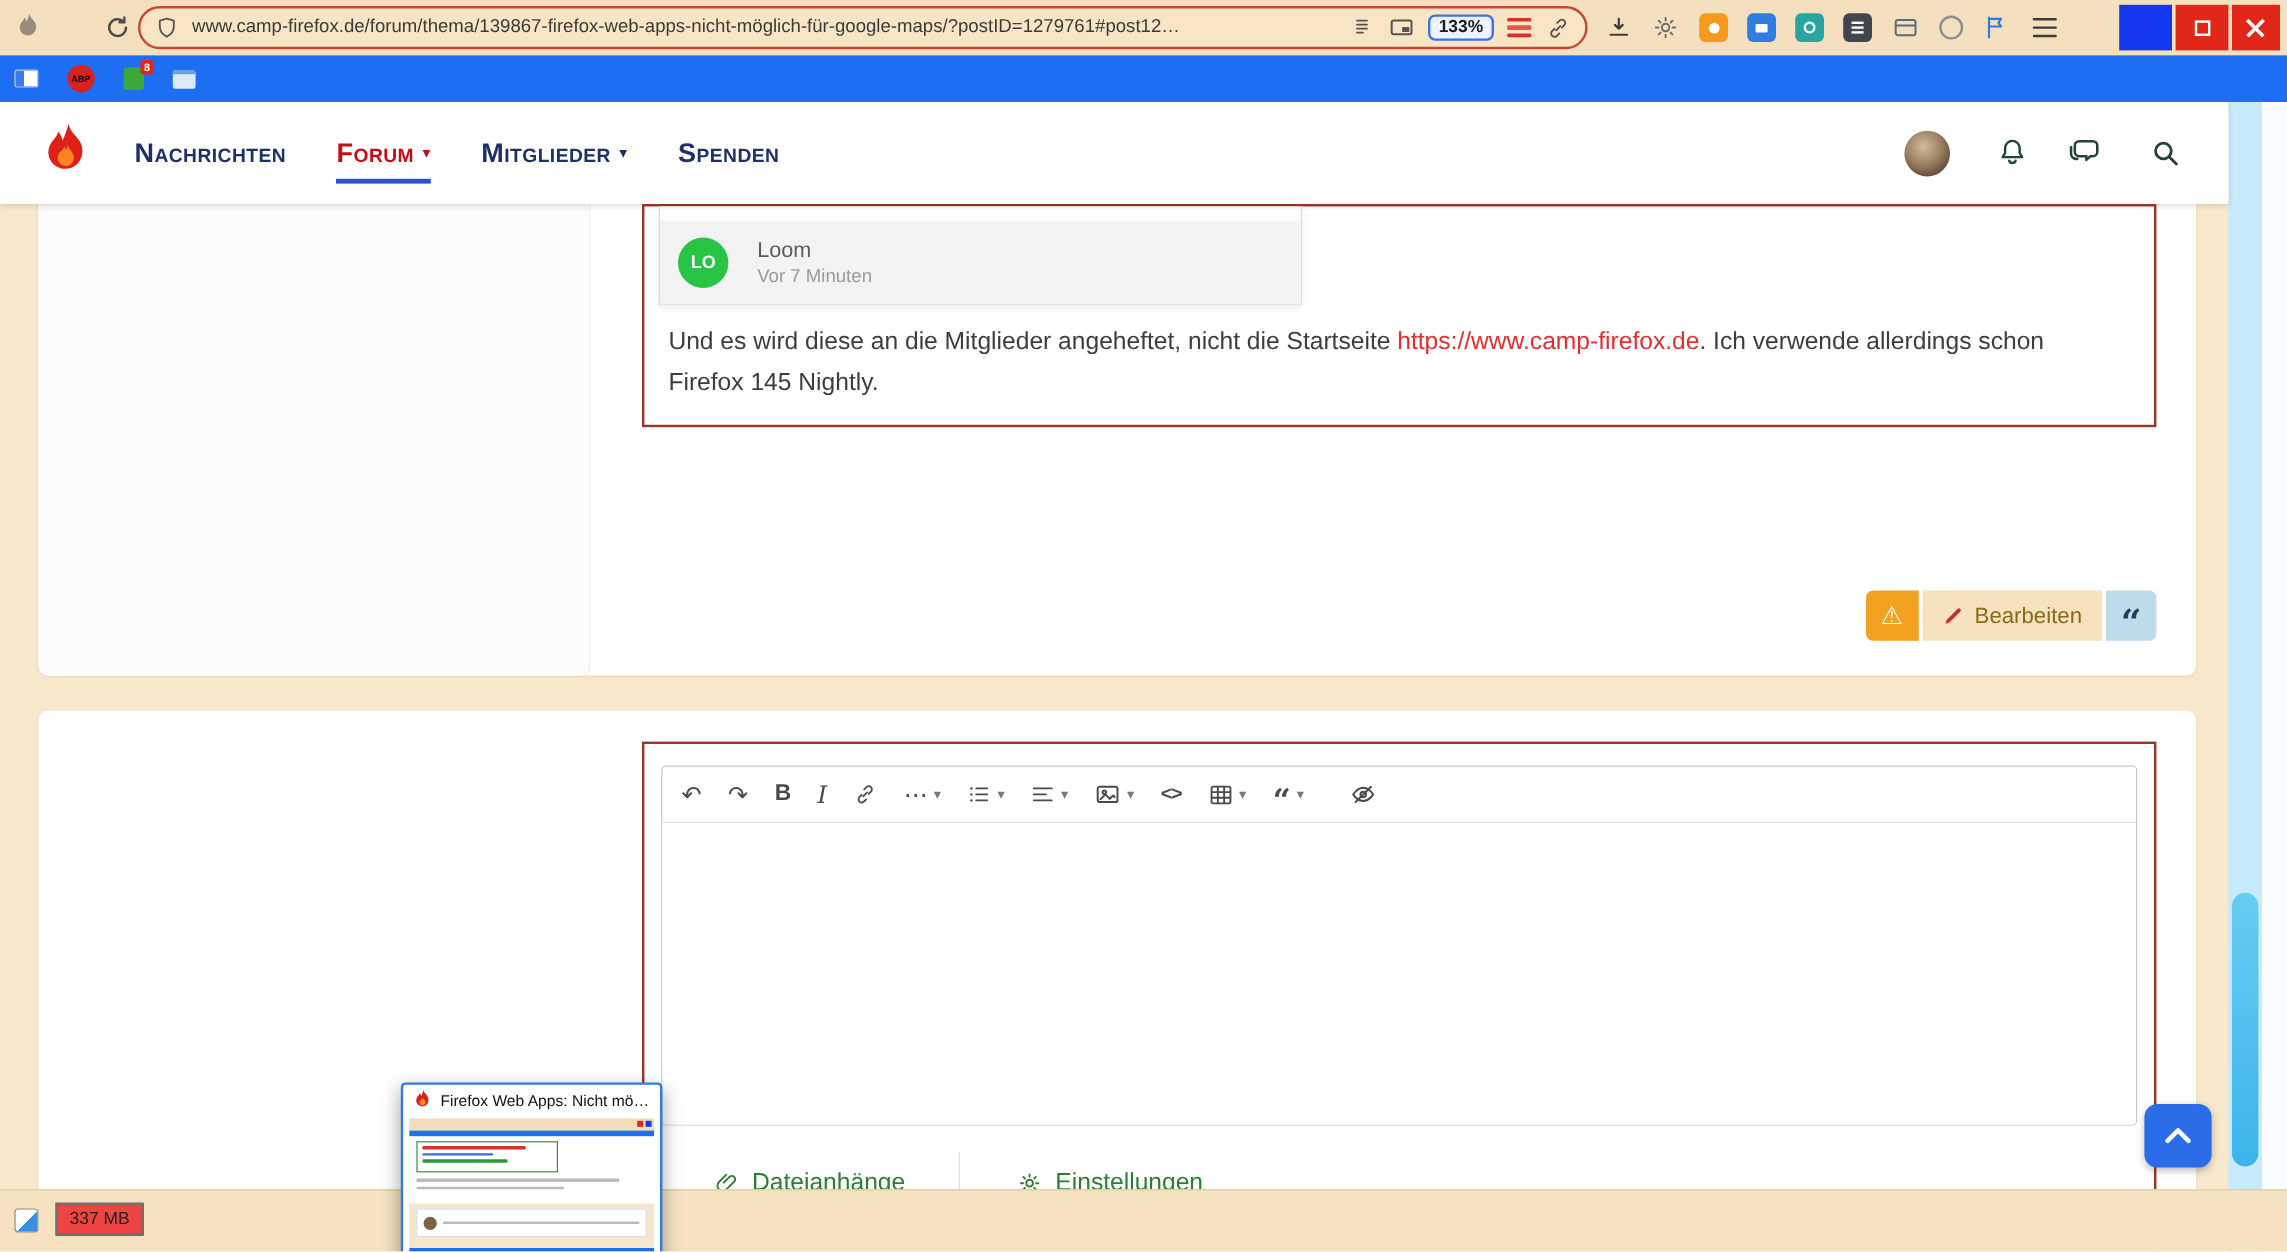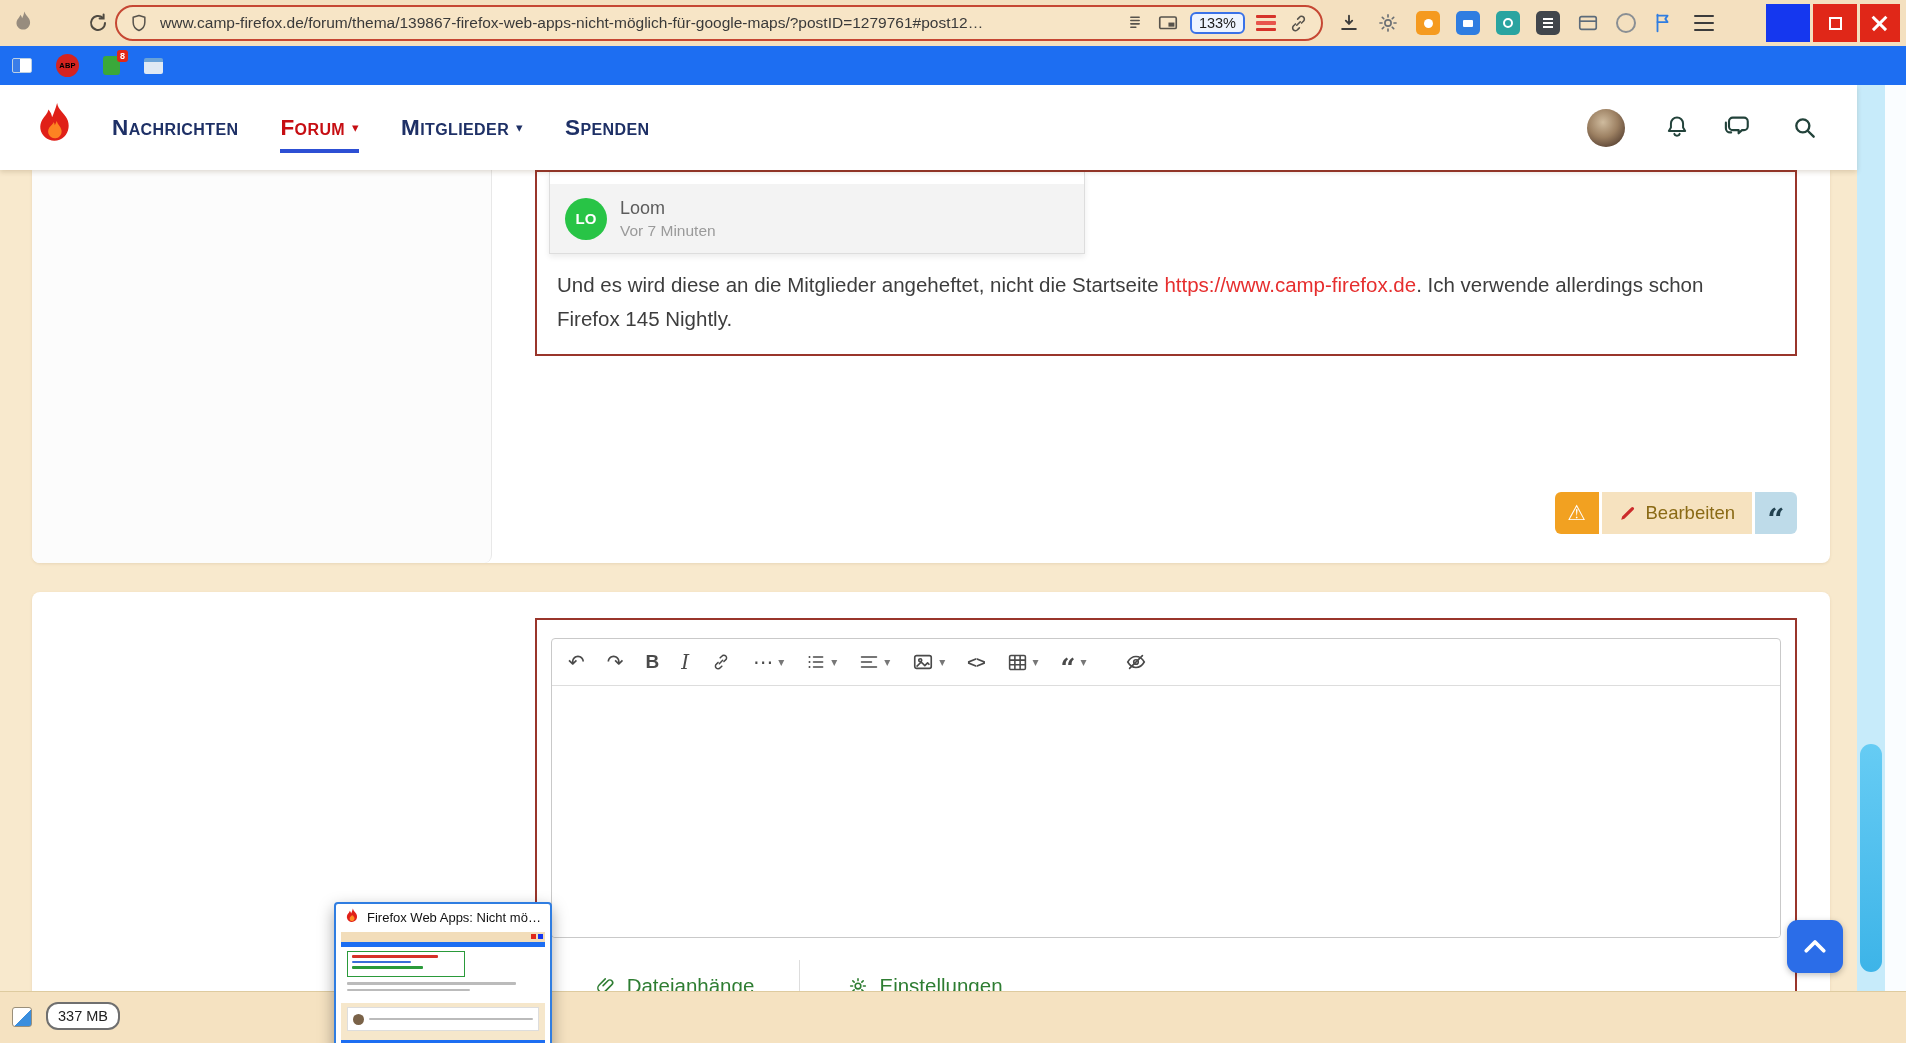--- a/index.html
+++ b/index.html
@@ -9,21 +9,21 @@
 
 
 .toolbar{position:absolute;top:0;left:0;width:100%;height:46px;background:#f4e0bf;z-index:90}
 .win-flame{position:absolute;left:14px;top:11px;width:20px;height:24px;opacity:.9}
 .reload{position:absolute;left:86px;top:11px;width:24px;height:24px;color:#4f4a42}
 .url-bar{position:absolute;left:115px;top:5px;width:1208px;height:36px;border-radius:18px;border:2px solid #c64733;background:#f7e5c6;display:flex;align-items:center;padding:0 12px;gap:11px}
 .shield{width:20px;height:20px;color:#57534c;flex:none}
 .url-text{font-size:15.5px;color:#3a3a3a;white-space:nowrap;overflow:hidden;text-overflow:ellipsis;max-width:830px}
 .flex1{flex:1}
 .ub-ic{width:22px;height:22px;color:#57534c;display:inline-flex;align-items:center;justify-content:center;flex:none}
-.zoom-pill{border:2px solid #3a72e8;border-radius:6px;background:#eef4ff;color:#1c1c1c;font-size:14.5px;padding:1px 7px;font-weight:400;flex:none}
+.zoom-pill{border:2px solid #3a72e8;border-radius:6px;background:#eef4ff;color:#1c1c1c;font-size:14.5px;padding:1px 7px;font-weight:700;flex:none}
 .stripes{display:inline-flex;flex-direction:column;gap:3px;width:20px;flex:none}
 .stripes i{height:3.5px;background:#d6332a;border-radius:1px;display:block}
 .stripes i:nth-child(2){background:#e8554c}
 .tb-right{position:absolute;left:1338px;top:8px;display:flex;align-items:center;gap:16px;height:30px}
 .ext{width:24px;height:24px;border-radius:5px;display:inline-flex;align-items:center;justify-content:center;flex:none}
 .e1{color:#6a6f74}
 .e2{background:#f59a1f}.e2 i{width:9px;height:9px;border-radius:50%;background:#fff;display:block}
 .e3{background:#2f7de1}.e3 i{width:10px;height:7px;background:#fff;display:block;border-radius:1px}
 .e4{background:#2aa4a0}.e4 i{width:10px;height:10px;border-radius:50%;border:2px solid #fff;display:block}
 .e5{background:#41464c}.e5 i{width:10px;height:2.5px;background:#fff;display:block;box-shadow:0 4px 0 #fff,0 -4px 0 #fff}
@@ -65,21 +65,21 @@
 .chat{left:1720px;top:27px;width:33px;height:30px}
 .search{left:1790px;top:28px;width:28px;height:28px}
 
 
 .post{position:absolute;left:32px;width:1798px;background:#fff;border-radius:8px;box-shadow:0 1px 3px rgba(120,90,40,.12)}
 .post1{top:170px;height:393px;border-top-left-radius:0;border-top-right-radius:0}
 .post2{top:592px;height:451px;overflow:hidden;border-bottom-left-radius:0;border-bottom-right-radius:0}
 .col-left{position:absolute;left:0;top:0;width:460px;height:100%;background:#fcfcfc;border-right:1px solid #e8e8e8;border-radius:inherit}
 .msg-box{position:absolute;left:503px;top:0;width:1262px;height:186px;border:2px solid #99352b;background:#fff}
 .quote-card{position:absolute;left:12px;top:0;width:536px;height:82px;background:#fff;border:1px solid #ddd;border-top:none;box-shadow:0 3px 6px rgba(0,0,0,.08);cursor:pointer}
-.quote-footer{position:absolute;left:0;right:0;bottom:0;height:69px;background:#f3f3f3;display:flex;align-items:center;padding-left:15px;gap:13px}
+.quote-footer{position:absolute;left:0;right:0;bottom:0;height:69px;background:#f3f3f3;display:flex;align-items:center;padding-left:15px;gap:24px}
 .lo-avatar{width:42px;height:42px;border-radius:50%;background:#28c446;color:#fff;font-size:15px;font-weight:700;display:inline-flex;align-items:center;justify-content:center;flex:none}
 .q-meta{display:flex;flex-direction:column;gap:3px}
 .q-author{font-size:18px;color:#5c5c5c}
 .q-time{font-size:15.5px;color:#9a9a9a}
 .msg-text{position:absolute;left:20px;top:96px;width:1210px;font-size:20.5px;line-height:34px;color:#3d3d3d}
 .red-link{color:#e62e2e;text-decoration:none;cursor:pointer}
 .signature{position:absolute;left:503px;top:232px;width:1260px;font-style:italic;font-size:20.5px;line-height:33px;color:#8f8f8f}
 .actions{position:absolute;right:33px;top:322px;height:42px;display:flex;gap:3px}
 .act{display:inline-flex;align-items:center;justify-content:center;cursor:pointer}
 .warn{width:44px;background:#f2a121;border-radius:6px 0 0 6px;color:#fff;font-size:21px}
@@ -107,21 +107,21 @@
 
 
 .right-strip{position:absolute;left:1885px;top:85px;width:21px;height:958px;background:#fafdff}
 .scroll-track{position:absolute;left:1857px;top:85px;width:28px;height:958px;background:#c7ebfa;cursor:pointer}
 .scroll-thumb{position:absolute;left:3px;width:22px;top:659px;height:228px;background:linear-gradient(180deg,#66ccf4,#3db4e8);border-radius:11px;cursor:grab}
 .fab{position:absolute;left:1787px;top:920px;width:56px;height:53px;background:#2b6de8;border-radius:11px;display:flex;align-items:center;justify-content:center;z-index:45;box-shadow:0 2px 6px rgba(0,0,0,.25);cursor:pointer}
 
 
 .taskbar{position:absolute;left:0;bottom:0;width:100%;height:52px;background:#f5e2c1;border-top:1px solid #decb9f;z-index:70}
 .tray{position:absolute;left:12px;top:15px;width:20px;height:20px;border:1px solid #9a8f7a;background:linear-gradient(135deg,#fff 55%,#3a8ede 55%);border-radius:3px;cursor:pointer}
-.mem{position:absolute;left:46px;top:10px;padding:4px 10px;border:2px solid #6f6f6f;border-radius:12px;background:#ffffff;font-size:14.5px;color:#222}
+.mem{position:absolute;left:46px;top:10px;padding:4px 10px;border:2px solid #6f6f6f;border-radius:1px;background:#ef4444;font-size:14.5px;color:#222}
 .preview{position:absolute;left:334px;top:902px;width:218px;height:150px;background:#fff;border:2px solid #2f7de1;border-radius:4px;z-index:80;box-shadow:0 6px 16px rgba(0,0,0,.35);cursor:pointer}
 .pv-head{height:26px;display:flex;align-items:center;gap:7px;padding:0 9px}
 .pv-flame{width:15px;height:18px;flex:none}
 .pv-title{font-size:13px;color:#111;white-space:nowrap;overflow:hidden;text-overflow:ellipsis}
 .pv-thumb{position:absolute;left:5px;right:5px;top:28px;bottom:5px;background:#f6e7cb;overflow:hidden}
 .m-toolbar{height:10px;background:#f2ddba;position:relative}
 .m-dots{position:absolute;right:2px;top:2px;display:flex;gap:2px}
 .m-dots i{width:5px;height:5px;display:block}
 .m-dots .r{background:#e02718}.m-dots .b{background:#1537ef}
 .m-bluebar{height:5px;background:#1d6ef2}

